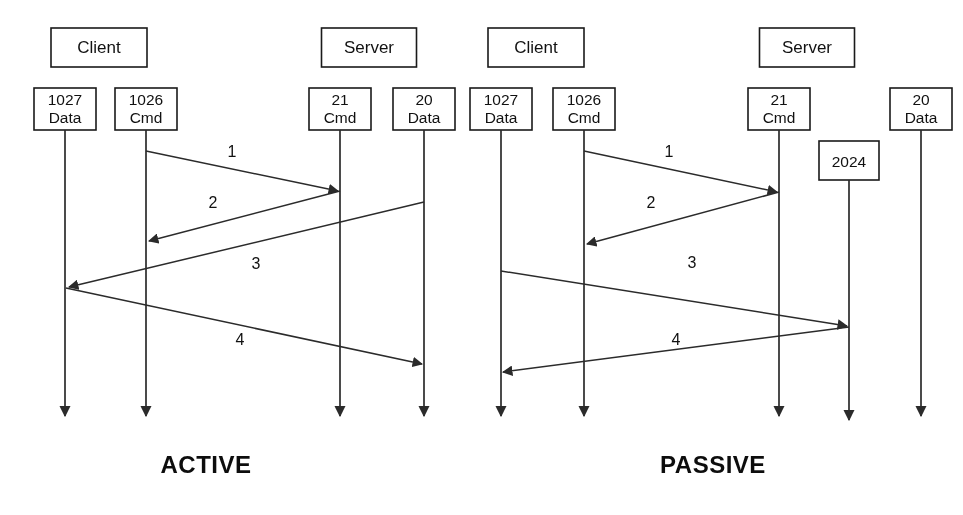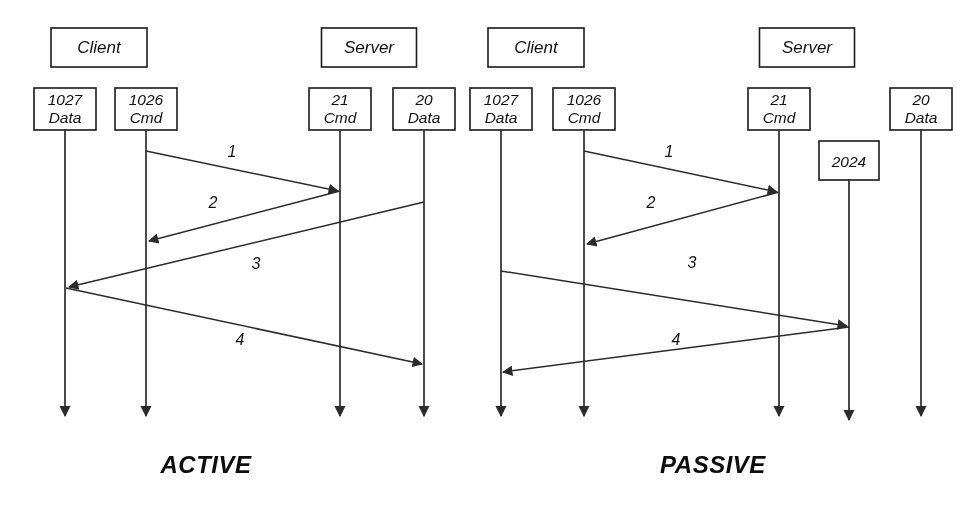--- a/index.html
+++ b/index.html
@@ -11,21 +11,20 @@
     width: 963px;
     height: 515px;
     font-family: "Liberation Sans", sans-serif;
     color: #000000;
     overflow: hidden;
   }
   #diagram-root {
     position: relative;
     width: 768px;
     height: 515px;
-    font-style: italic;
   }
   svg.diagram {
     display: block;
     width: 963px;
     height: 515px;
   }
   .node-box {
     fill: #ffffff;
     stroke: #1a1a1a;
     stroke-width: 1.6;

